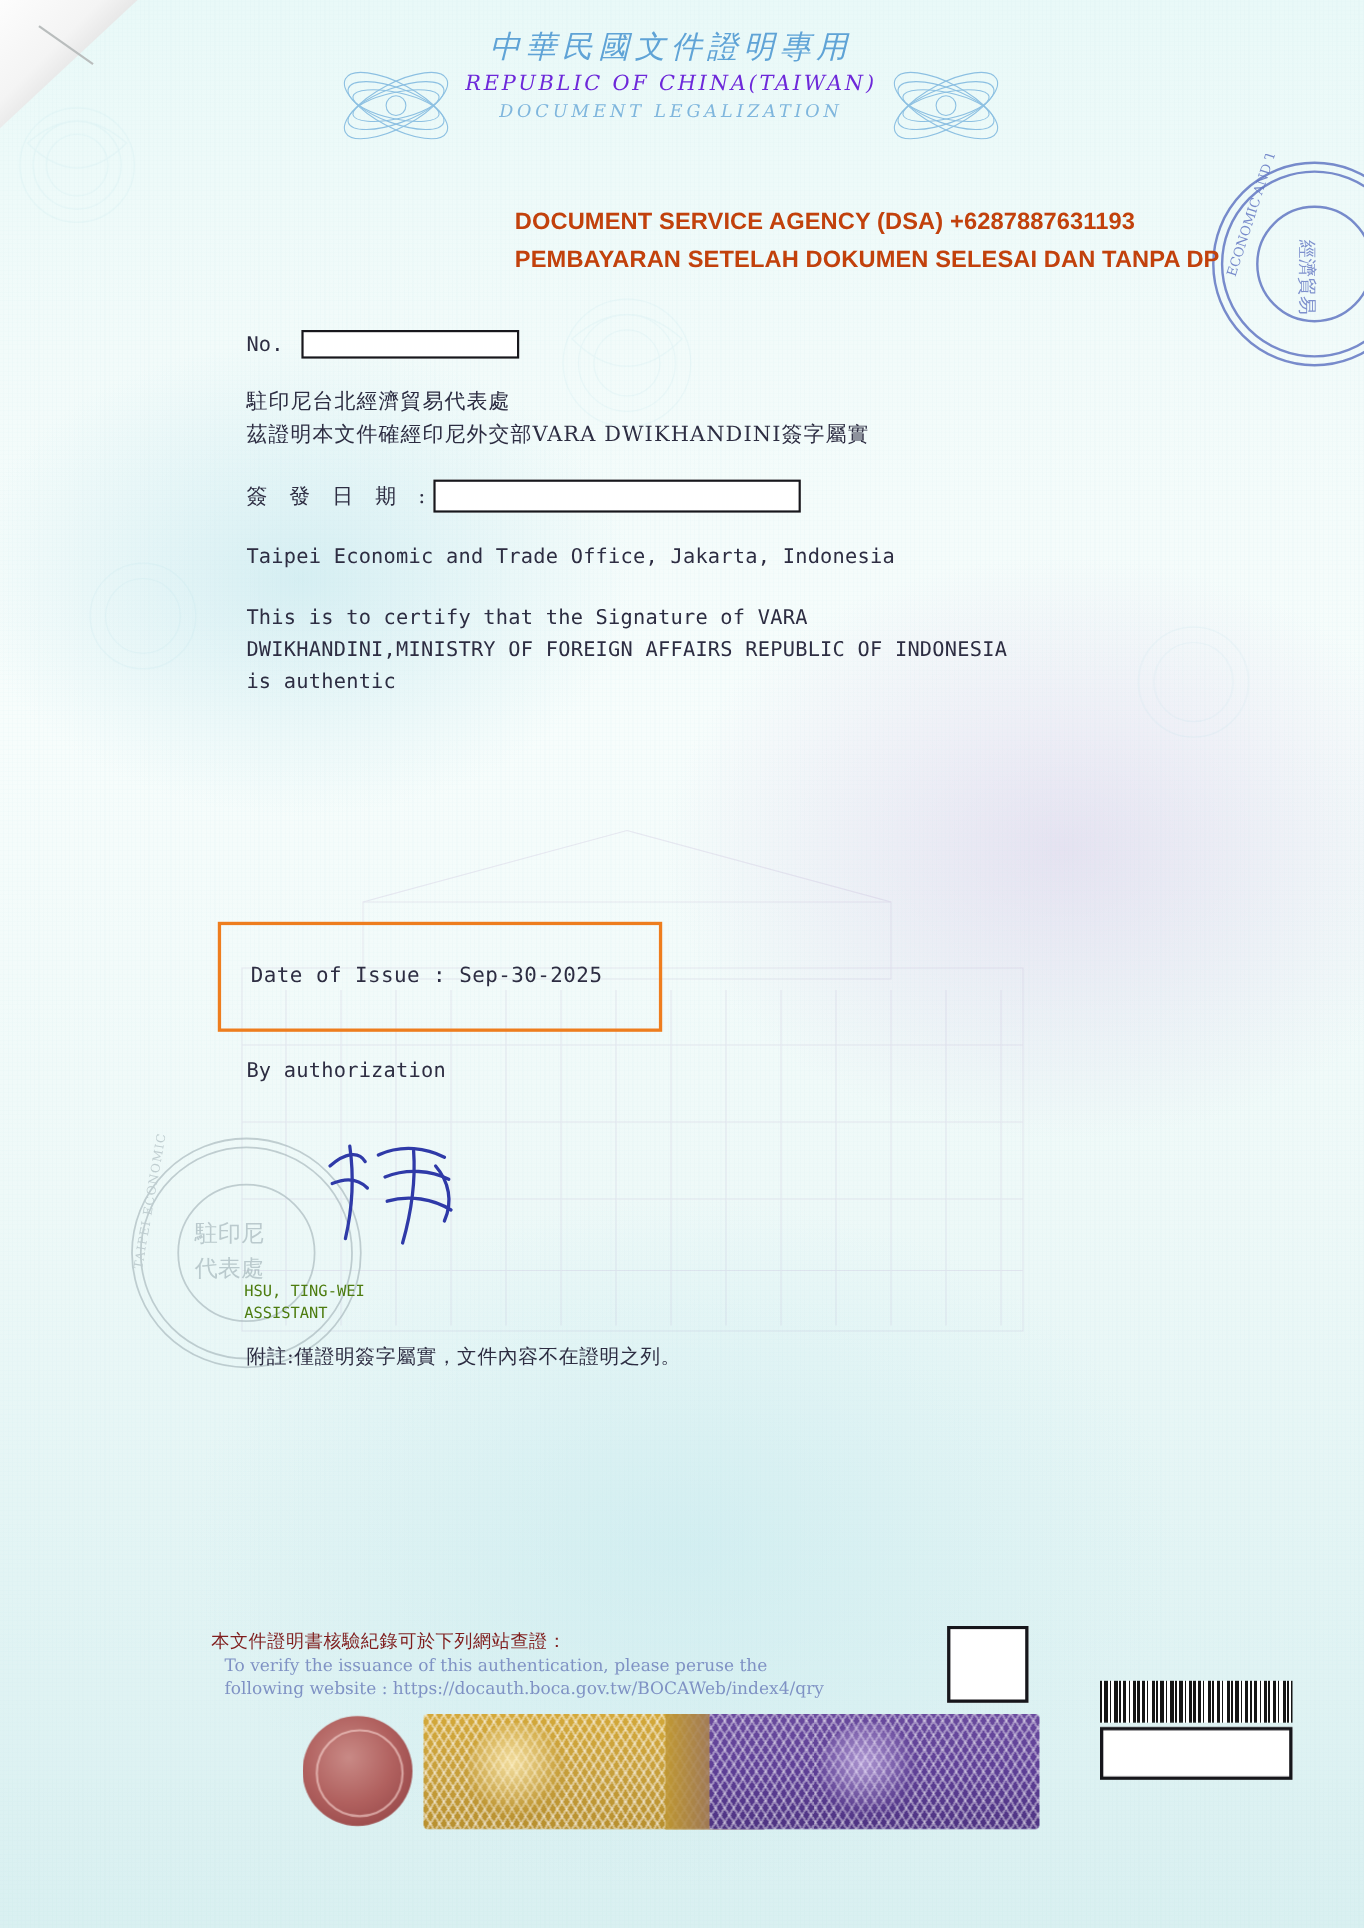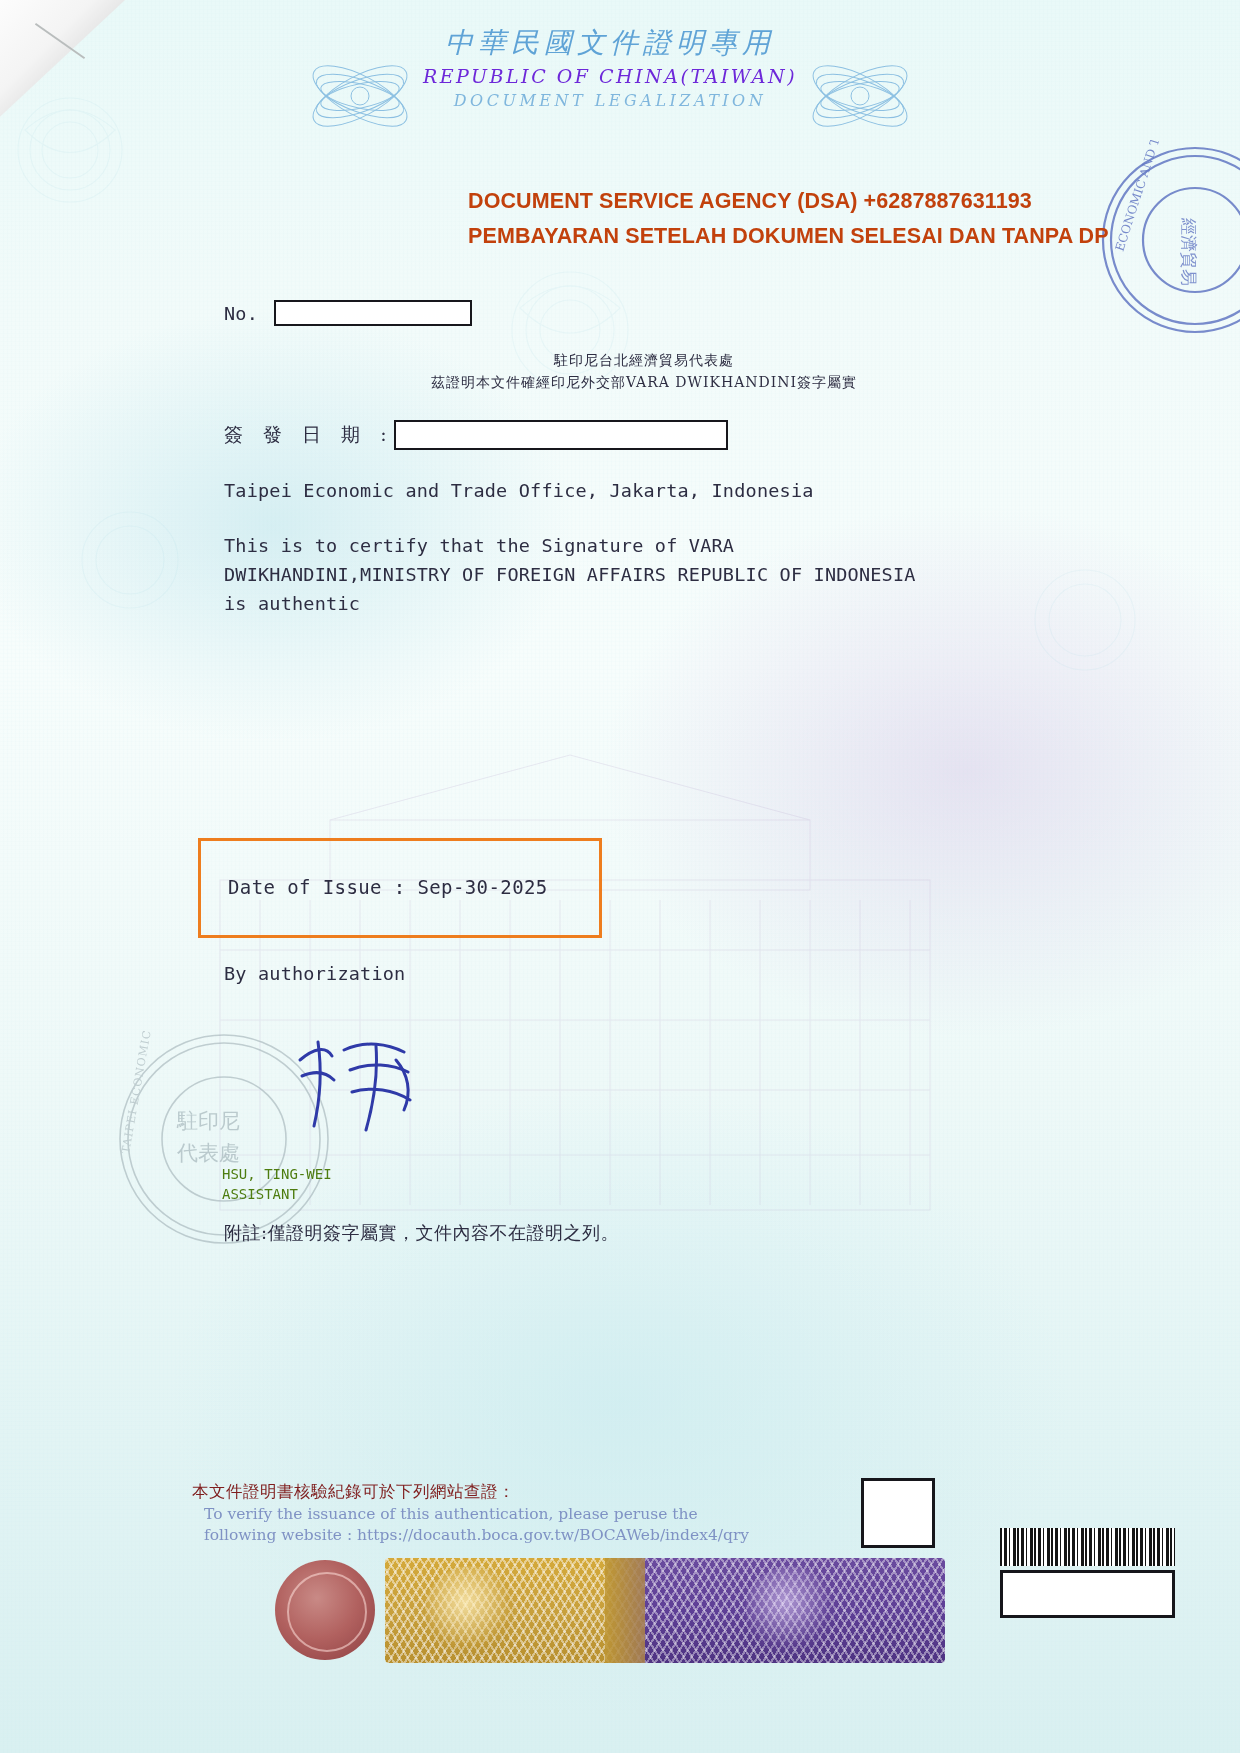--- a/index.html
+++ b/index.html
@@ -132,24 +132,23 @@
     color: #2b2b3d;
   }
   .mono {
     font-family: "DejaVu Sans Mono", monospace;
     font-size: 18.5px;
     letter-spacing: 0.2px;
     color: #2d2d42;
   }
   .cjk {
     font-family: "DejaVu Serif", serif;
-    font-size: 14px;
+    font-size: 19px;
     color: #2d2d42;
     letter-spacing: 1px;
-    text-align: center;
   }
   .row-no {
     display: flex;
     align-items: center;
     gap: 16px;
     margin-bottom: 26px;
   }
   .redaction {
     display: inline-block;
     background: #ffffff;

